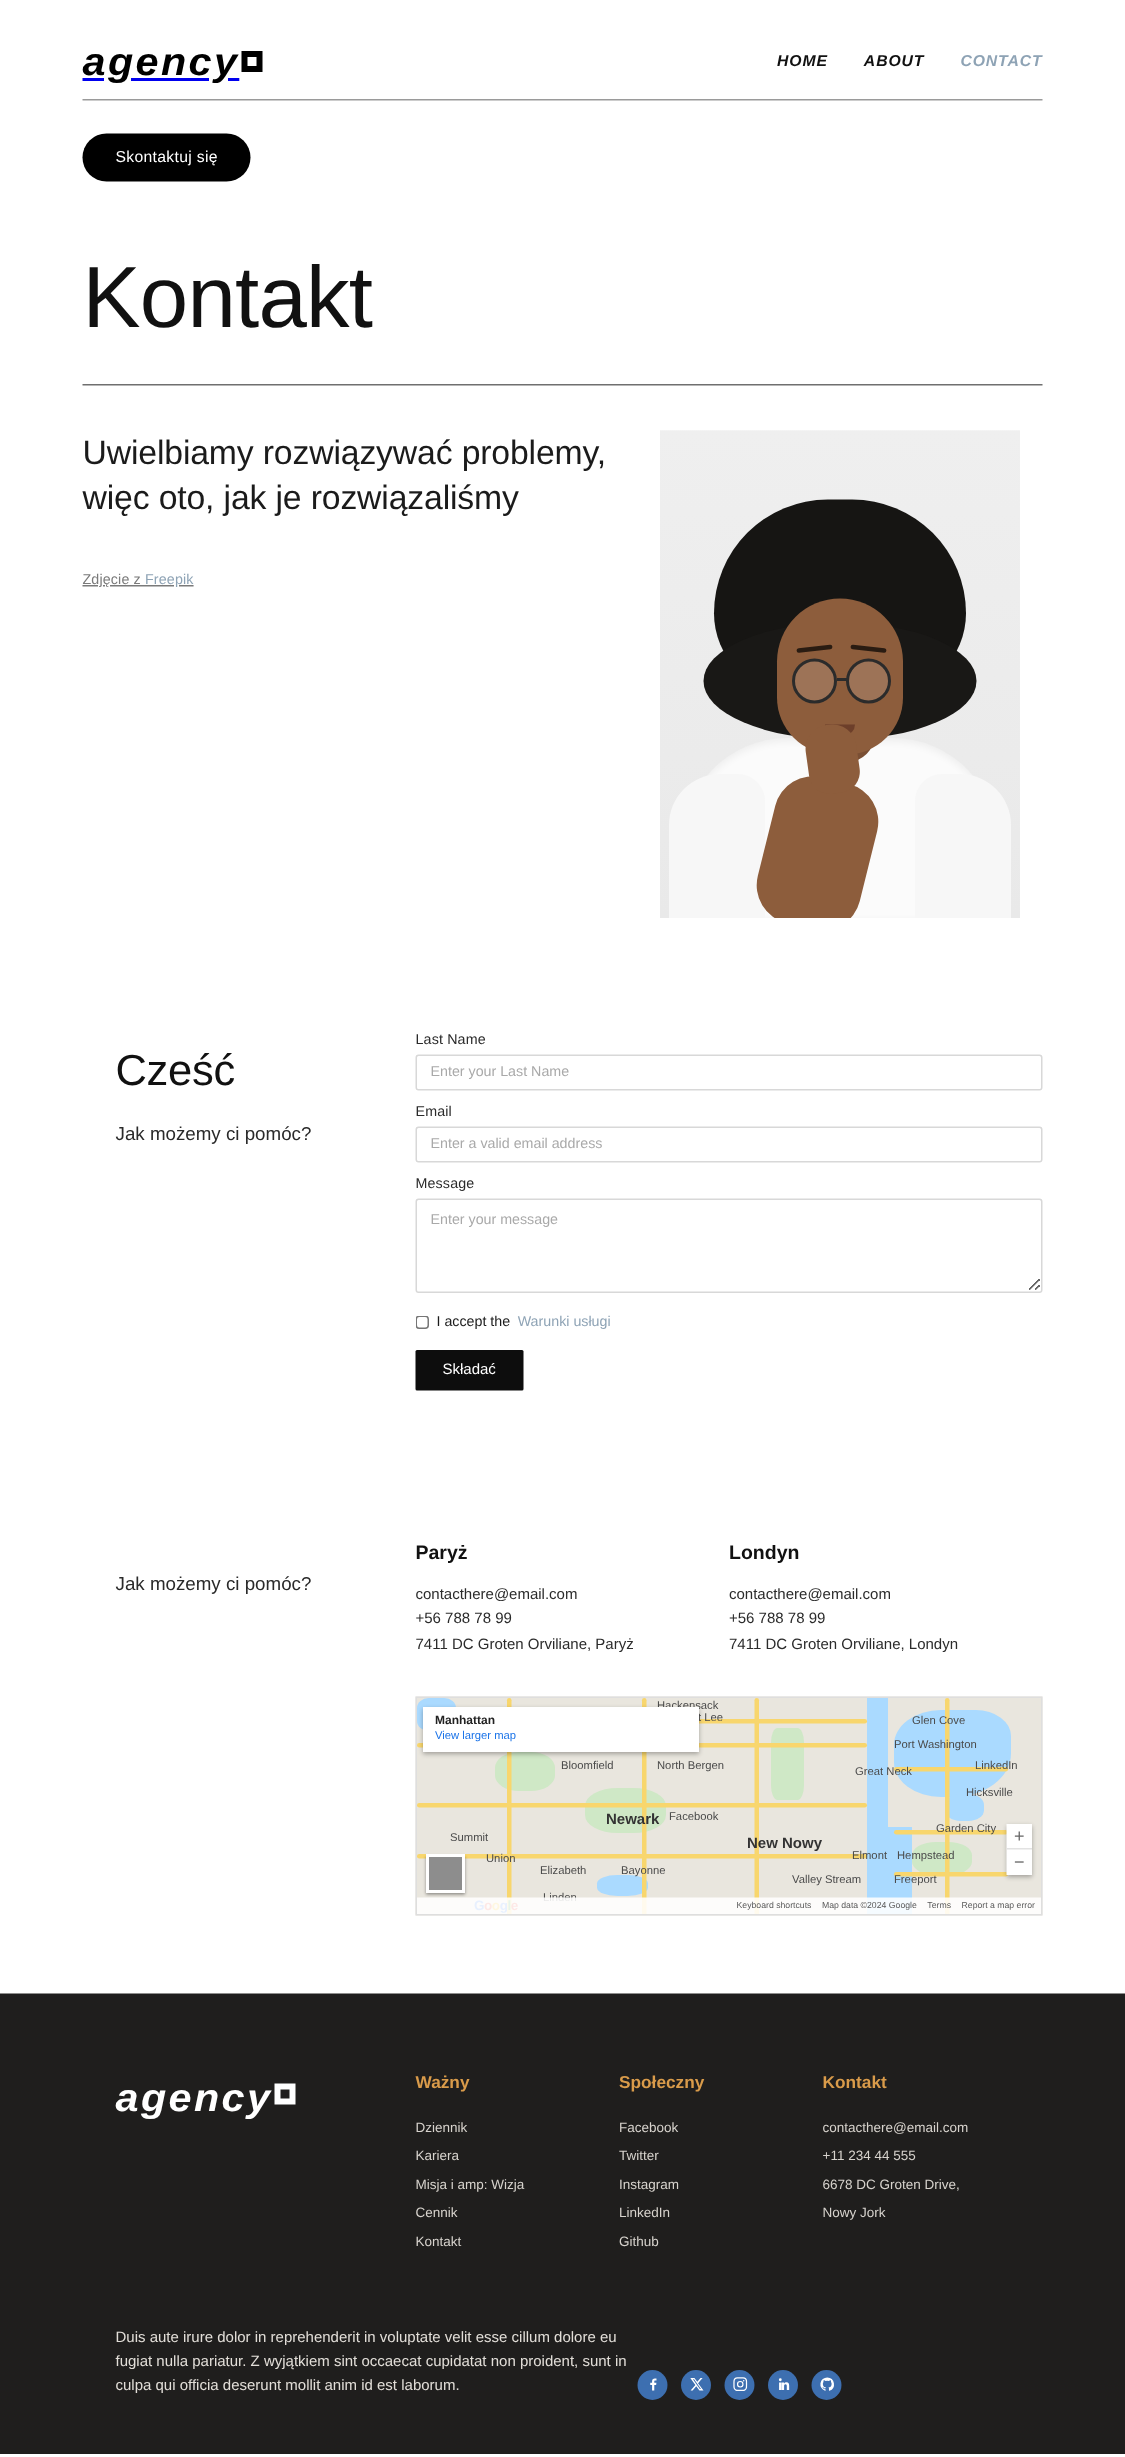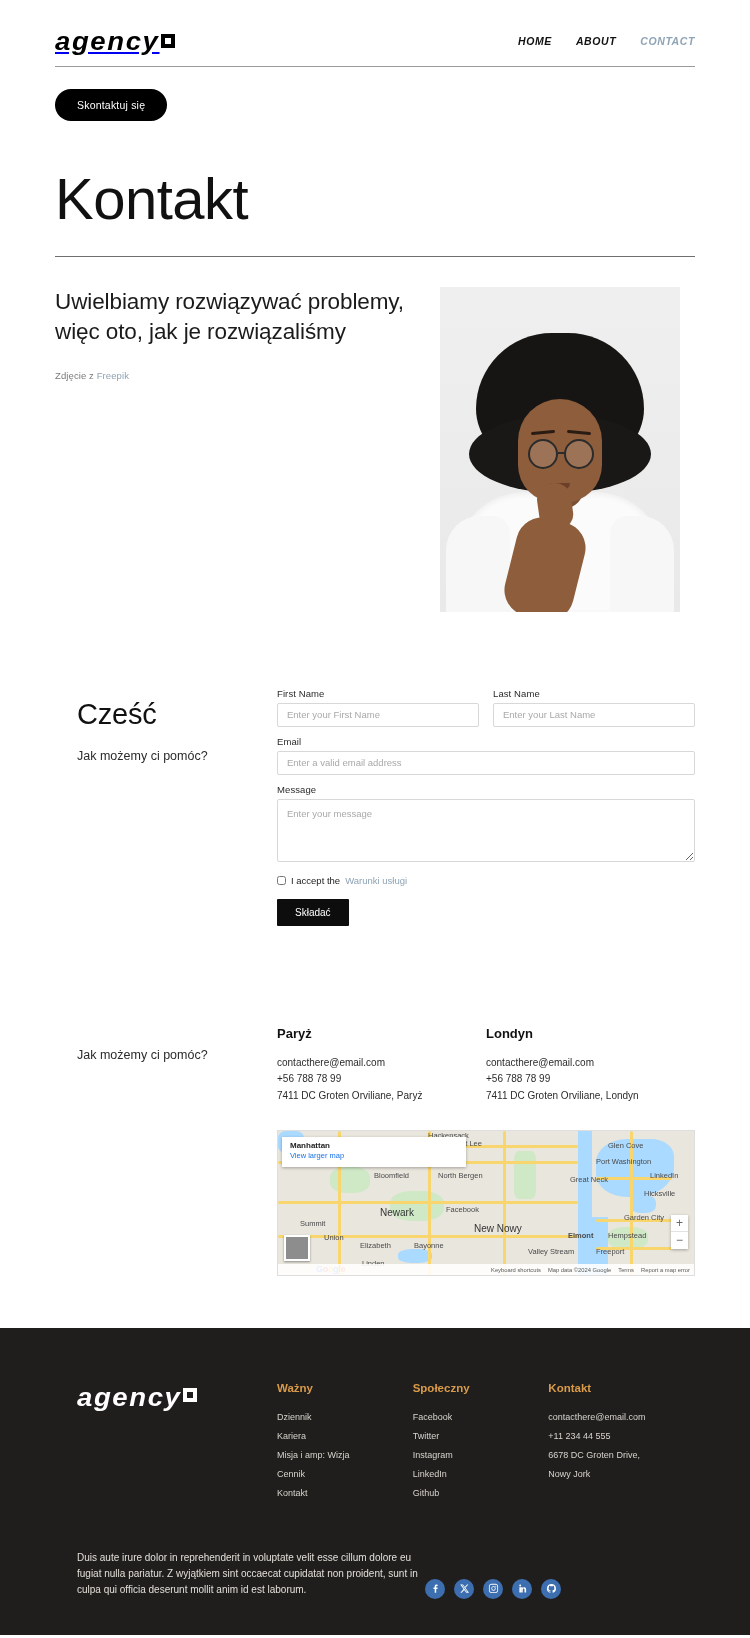--- a/index.html
+++ b/index.html
@@ -79,21 +79,21 @@
   
   .hero {
     display: flex; gap: 30px; margin-top: 30px; align-items: flex-start;
   }
   .hero-left { width: 355px; padding-left: 0; }
   .hero-head {
     font-size: 22.5px; font-weight: 400; line-height: 1.34; color: #1b1b1b;
     letter-spacing: -0.1px;
   }
   .hero-credit {
-    margin-top: 23px; font-size: 9.5px; color: #7a7a7a; letter-spacing: .1px;
+    margin-top: 34px; font-size: 9.5px; color: #7a7a7a; letter-spacing: .1px; text-decoration: underline;
   }
   .hero-credit a { color: #8ea3b5; text-decoration: none; }
   .hero-photo {
     width: 240px; height: 325px; flex: none;
     background: #ececec; position: relative; overflow: hidden;
   }
 
   
   .ph-bg { position: absolute; inset: 0; background: linear-gradient(180deg,#efefef 0%,#e9e9e9 100%); }
   .ph-shirt {
@@ -192,21 +192,21 @@
   
   .map {
     margin-top: 26px; height: 146px; position: relative; overflow: hidden;
     background: #e9e6de; border: 1px solid #dedede;
   }
   .map-water { position: absolute; background: #aadaff; }
   .map-green { position: absolute; background: #cfe8c6; border-radius: 40%; }
   .map-road { position: absolute; background: #f8d66d; height: 3px; border-radius: 2px;}
   .map-road.v { width: 3px; height: auto; }
   .map-city { position: absolute; font-size: 7.5px; color: #4a4a4a; font-family:"Liberation Sans",sans-serif;}
-  .map-city.big { font-size: 10px; color: #333; font-weight: 400; }
+  .map-city.big { font-size: 10px; color: #333; font-weight: 700; margin-left: 24px; }
   .map-card {
     position: absolute; left: 4px; top: 6px; width: 184px; height: 30px;
     background: #fff; box-shadow: 0 1px 3px rgba(0,0,0,.3); padding: 4px 8px;
   }
   .map-card .t { font-size: 8px; font-weight: 700; color: #222; }
   .map-card .l { font-size: 7.5px; color: #1a73e8; margin-top: 1px; }
   .map-zoom {
     position: absolute; right: 6px; bottom: 26px; width: 17px; background: #fff;
     box-shadow: 0 1px 3px rgba(0,0,0,.3);
   }
@@ -318,24 +318,20 @@
   </section>
 
   <section class="inner form-section">
     <div class="form-left">
       <h2>Cześć</h2>
       <p>Jak możemy ci pomóc?</p>
     </div>
     <div class="form-right">
       <div class="field-row">
         <div class="field half">
-          <label>First Name</label>
-          <input type="text" placeholder="Enter your First Name" style="">
-        </div>
-        <div class="field half">
           <label>Last Name</label>
           <input type="text" placeholder="Enter your Last Name" style="">
         </div>
       </div>
       <div class="field">
         <label>Email</label>
         <input type="email" placeholder="Enter a valid email address" style="">
       </div>
       <div class="field">
         <label>Message</label>
@@ -406,26 +402,26 @@
         <span class="map-city" style="left:372px;top:40px;">LinkedIn</span>
         <span class="map-city" style="left:366px;top:58px;">Hicksville</span>
         <span class="map-city big" style="left:102px;top:76px;">Newark</span>
         <span class="map-city" style="left:168px;top:74px;">Facebook</span>
         <span class="map-city big" style="left:196px;top:92px;">New Nowy</span>
         <span class="map-city" style="left:346px;top:82px;">Garden City</span>
         <span class="map-city" style="left:22px;top:88px;">Summit</span>
         <span class="map-city" style="left:46px;top:102px;">Union</span>
         <span class="map-city" style="left:82px;top:110px;">Elizabeth</span>
         <span class="map-city" style="left:136px;top:110px;">Bayonne</span>
-        <span class="map-city" style="left:290px;top:100px;font-weight:bold;">Elmont</span>
-        <span class="map-city" style="left:330px;top:100px;">Hempstead</span>
+        <span class="map-city" style="left:290px;top:100px;">Elmont</span>
+        <span class="map-city" style="left:320px;top:100px;">Hempstead</span>
         <span class="map-city" style="left:250px;top:116px;">Valley Stream</span>
         <span class="map-city" style="left:318px;top:116px;">Freeport</span>
         <span class="map-city" style="left:84px;top:128px;">Linden</span>
-        <span class="map-city" style="left:150px;top:0px;">Hackensack</span>
+        <span class="map-city" style="left:150px;top:0px;padding-left:10px;">Hackensack</span>
 
         <div class="map-card">
           <div class="t">Manhattan</div>
           <div class="l">View larger map</div>
         </div>
 
         <div class="map-zoom">
           <div>+</div>
           <div>−</div>
         </div>

